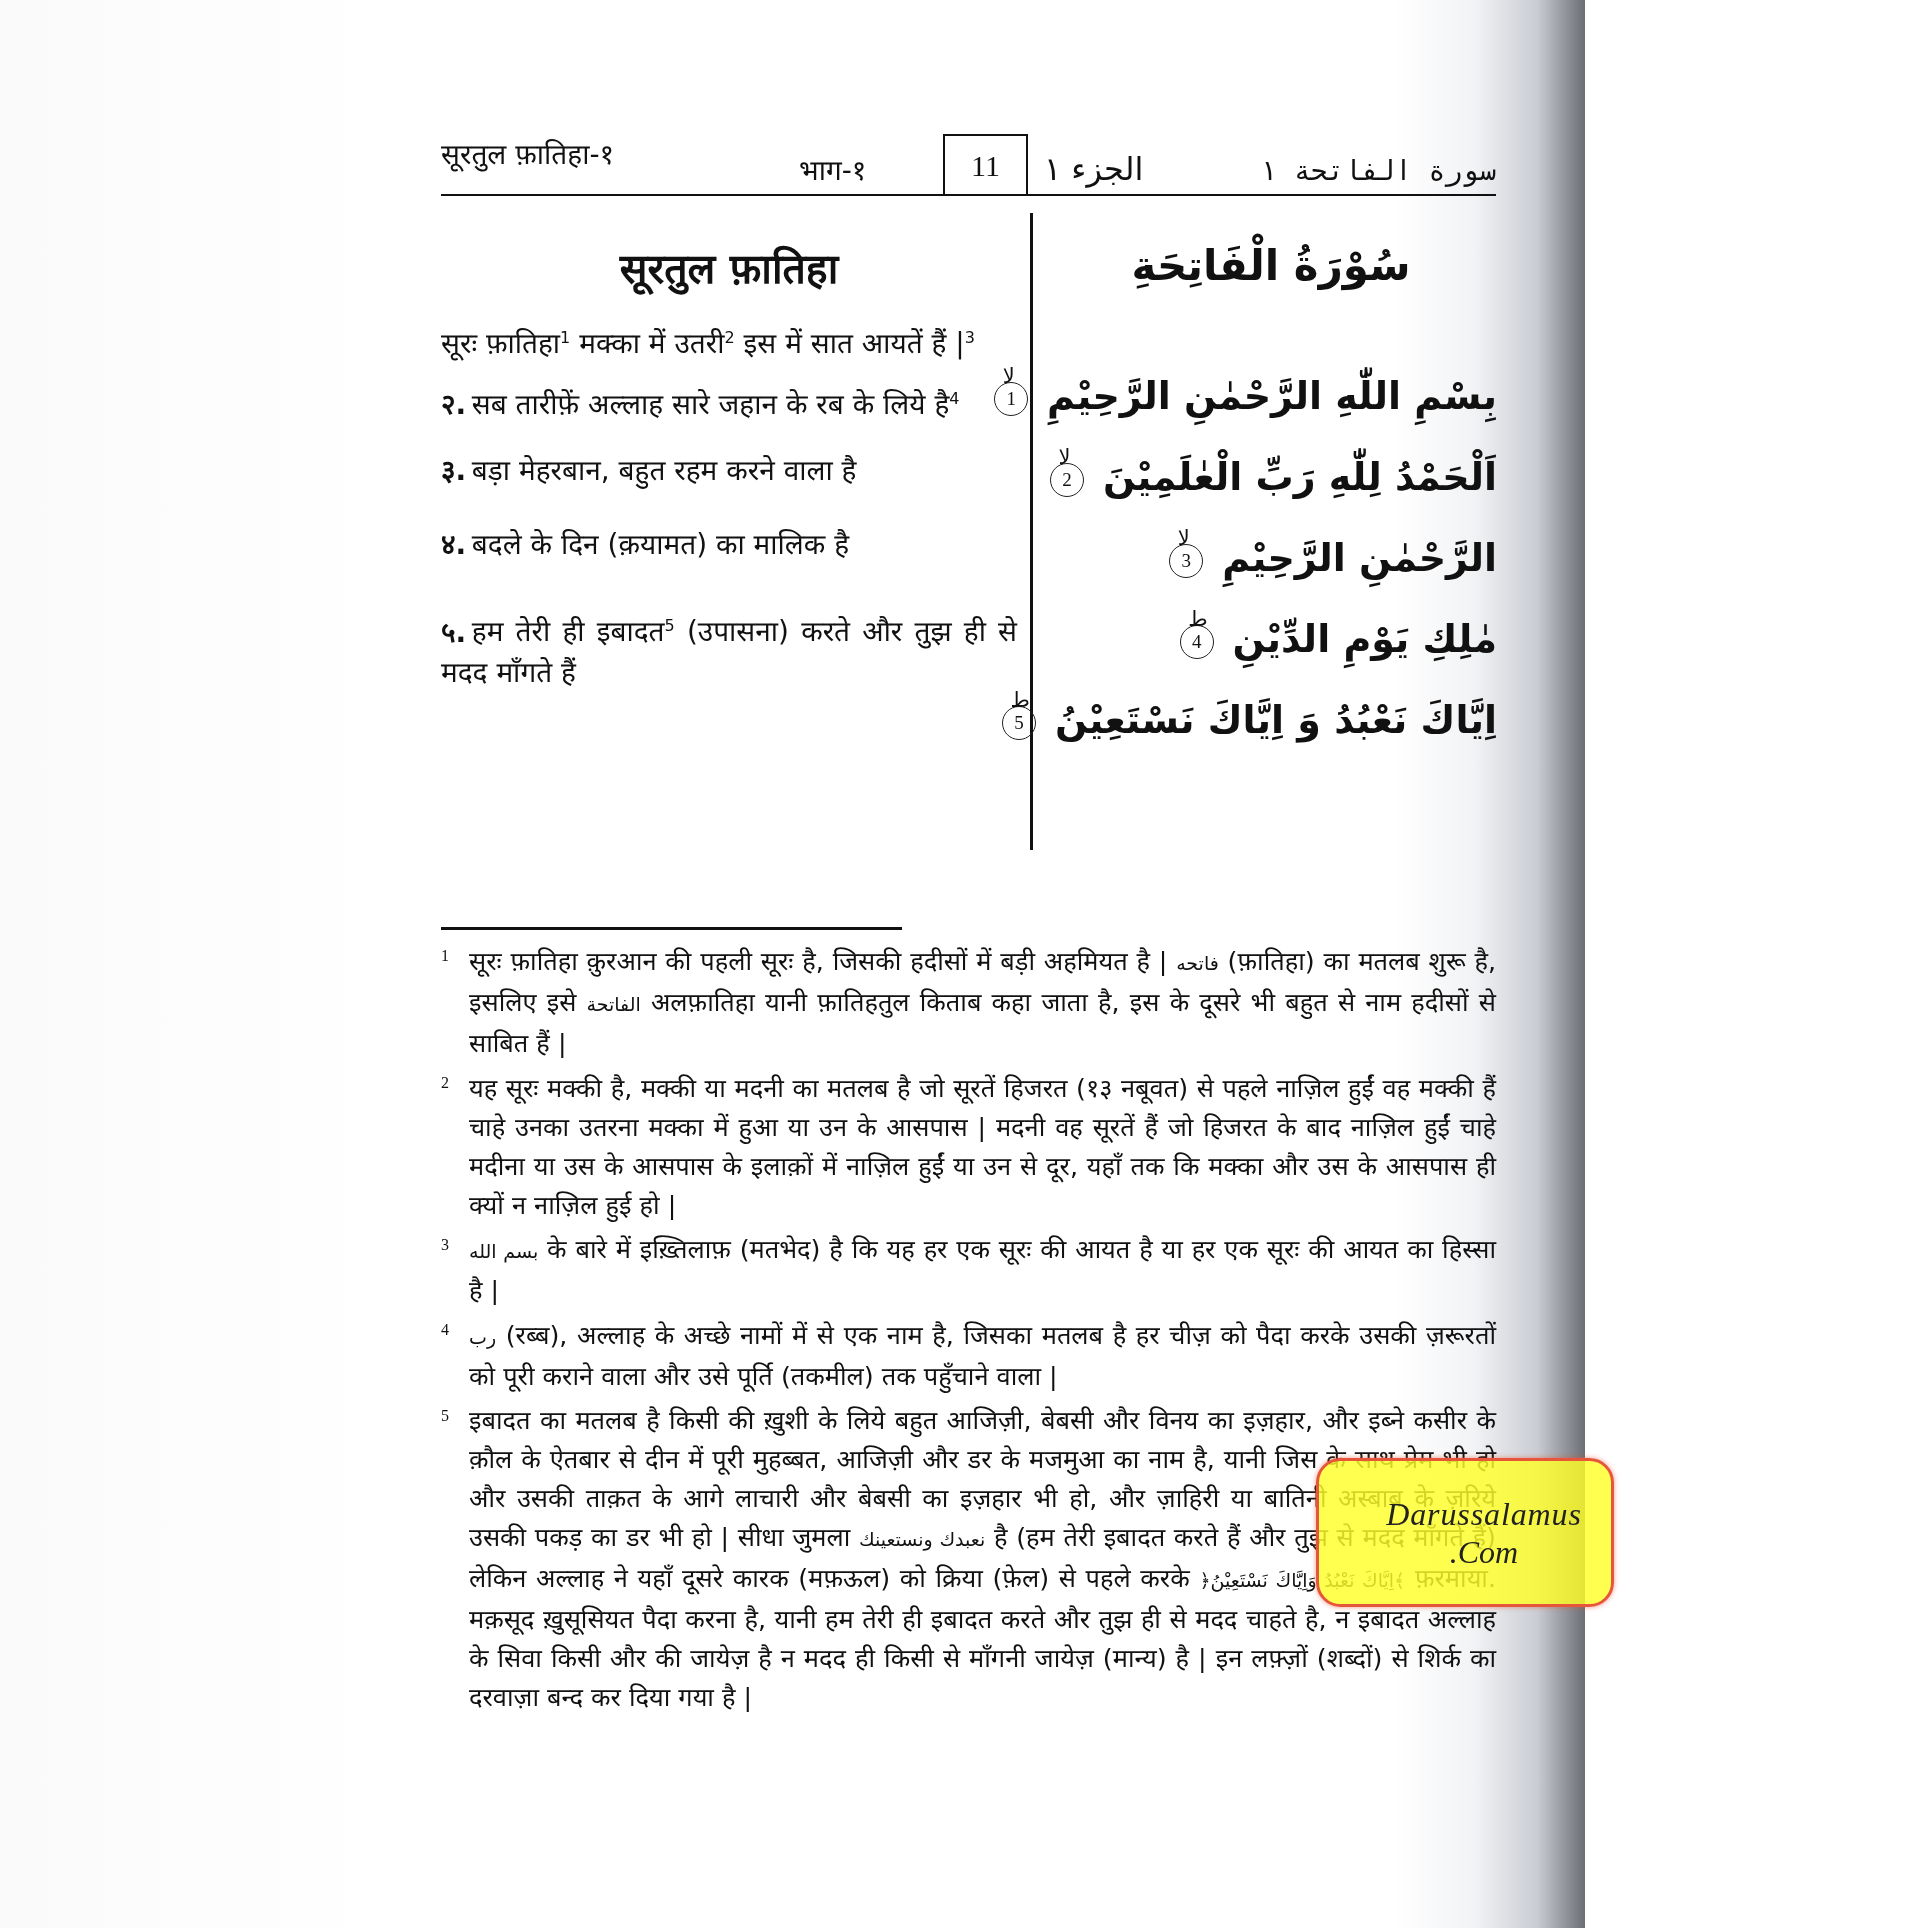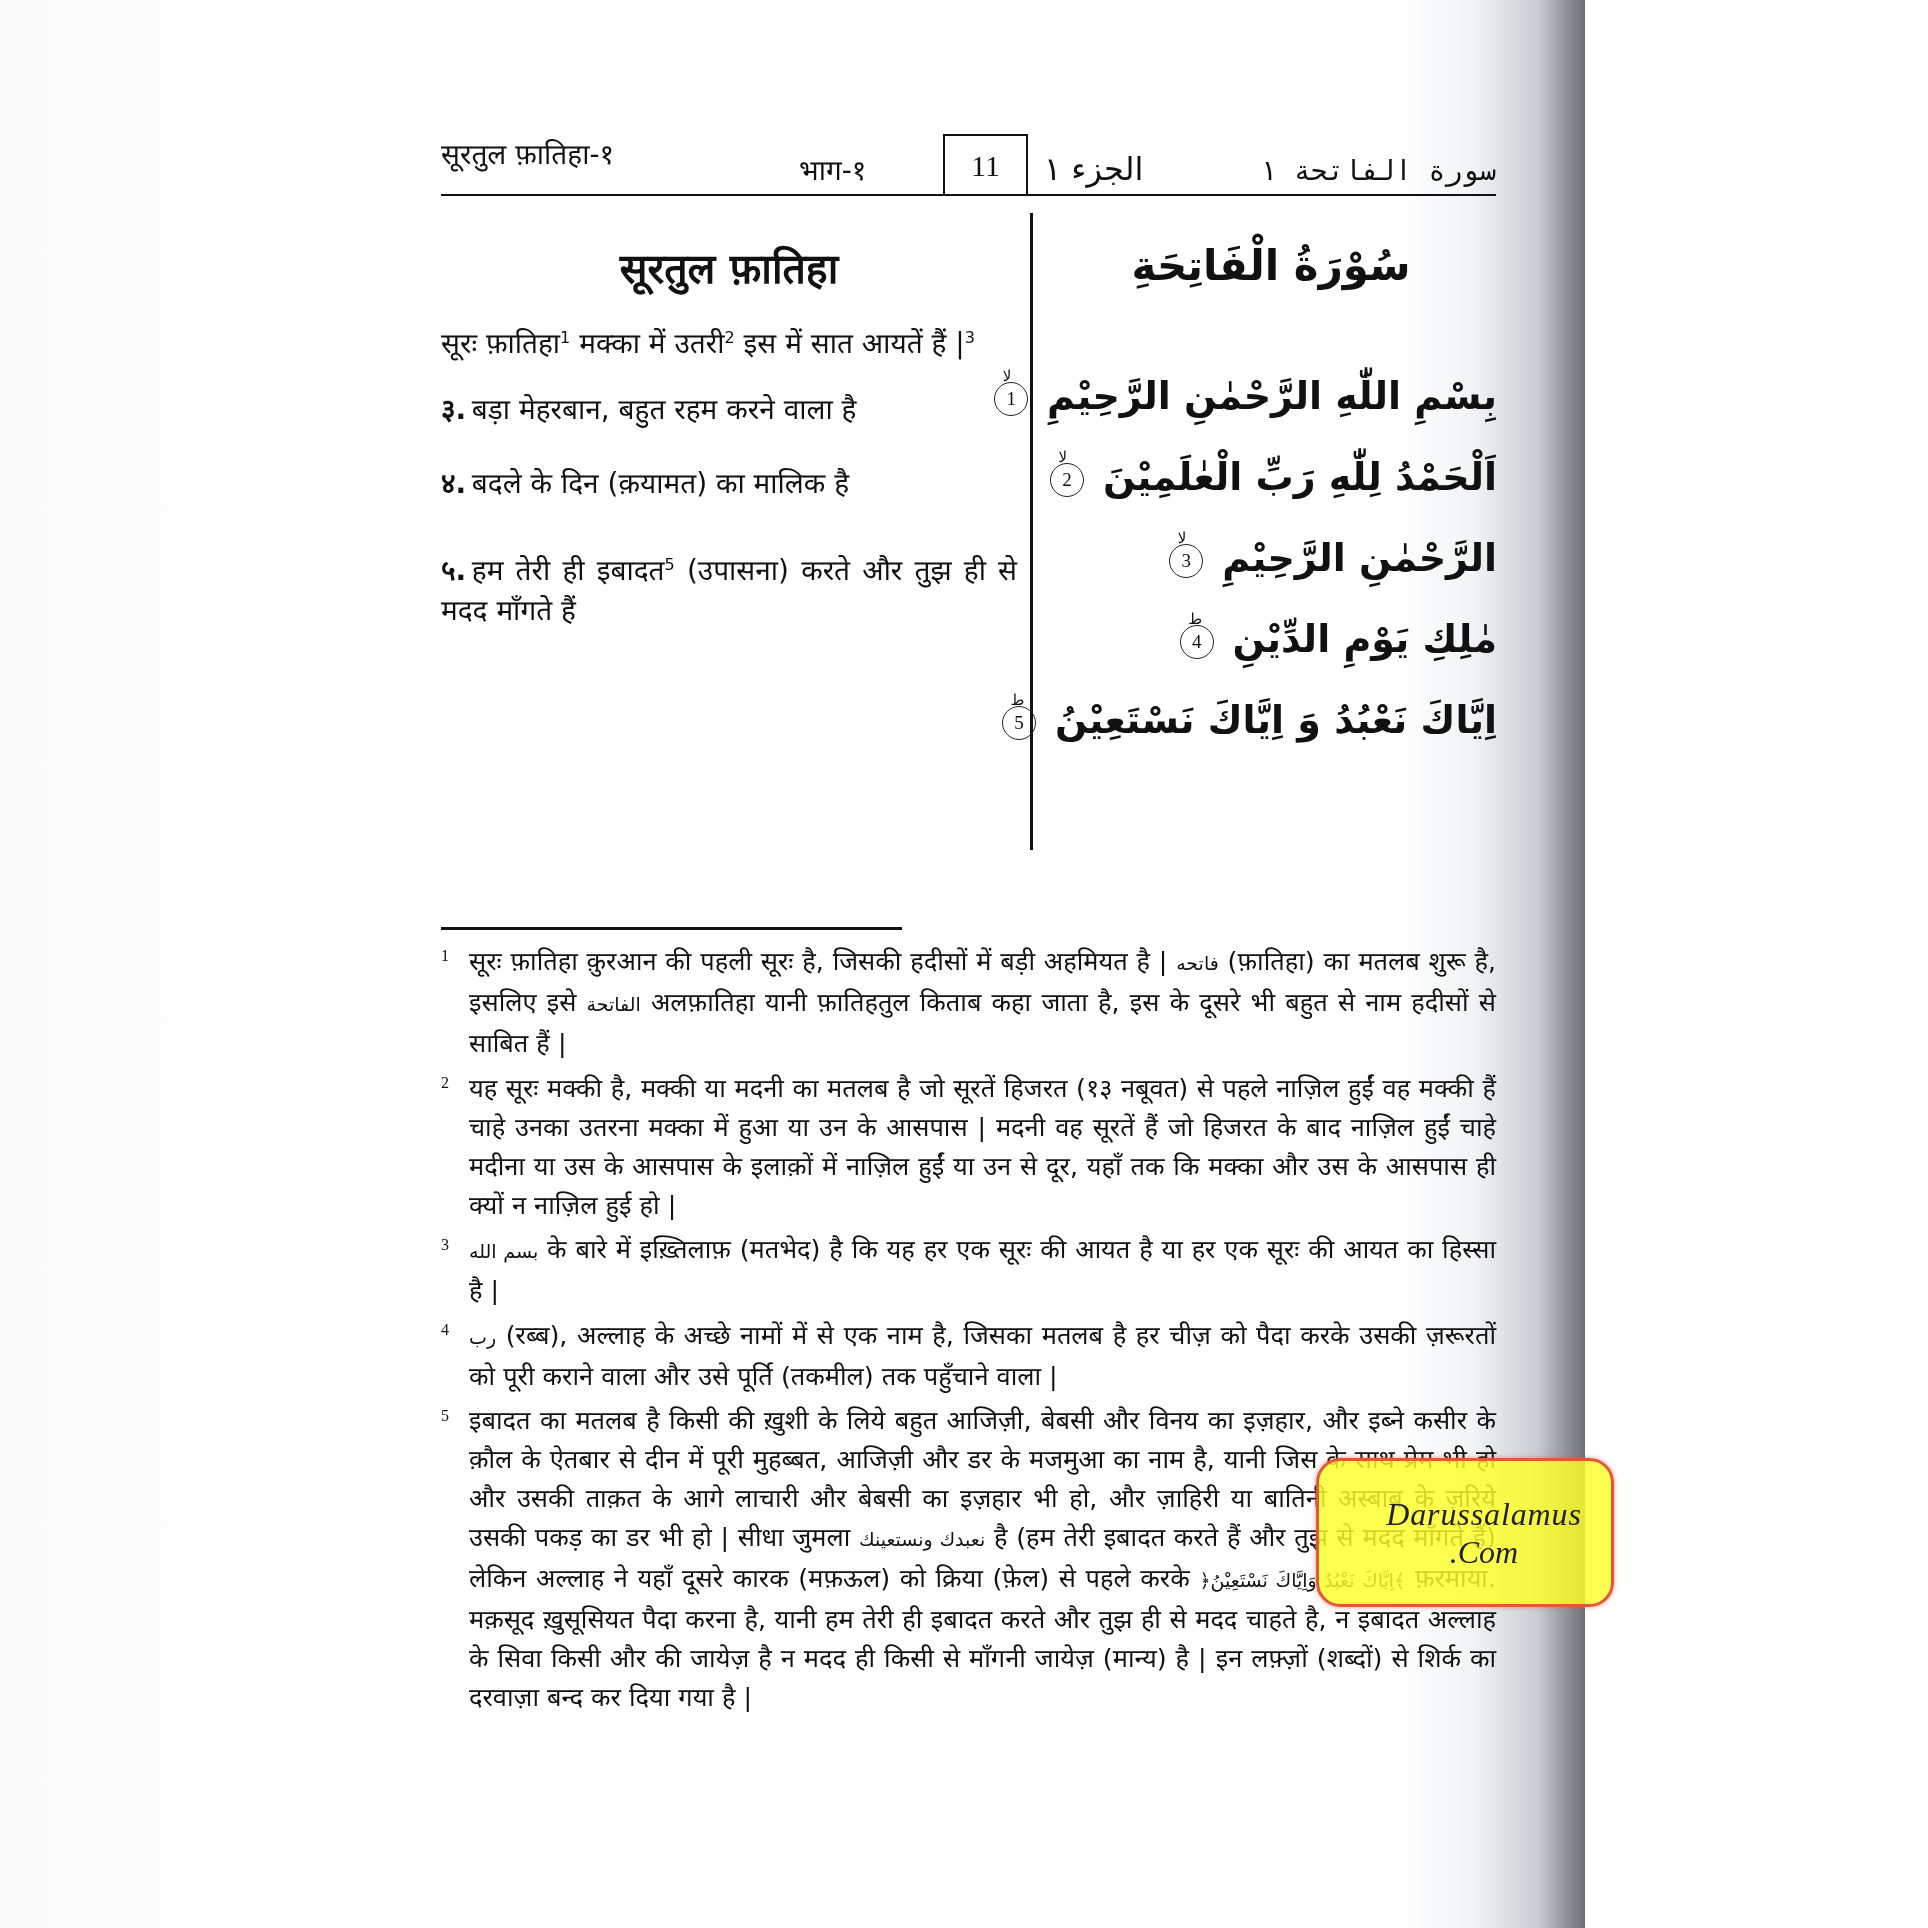--- a/index.html
+++ b/index.html
@@ -37,21 +37,21 @@
   .verse-num { font-weight: bold; margin-right: 5.6px; }
 
   .col-arabic { position: absolute; left: 1045px; top: 226px; width: 452px; }
   .surah-title-ar { text-align: center; font-size: 42px; font-weight: bold; direction: rtl; margin: 15px 0 66px 0; font-family: "DejaVu Sans", sans-serif; }
   .ayah { direction: rtl; text-align: right; font-size: 38px; font-weight: bold; height: 81px; line-height: 81px; white-space: nowrap; font-family: "DejaVu Sans", sans-serif; }
   .ayah-circle {
     display: inline-block; width: 32px; height: 32px; border: 1.9px solid #222; border-radius: 50%;
     font-family: "Liberation Serif", serif; font-size: 19px; line-height: 32px; text-align: center;
     font-weight: normal; vertical-align: middle; margin-right: 5.6px; position: relative;
   }
-  .waqf { position: absolute; top: -22.6px; left: 7.5px; font-size: 15px; }
+  .waqf { position: absolute; top: -22.6px; left: 7.5px; font-size: 21px; }
 
   .fn-rule { position: absolute; left: 441px; top: 927px; width: 461px; height: 2.8px; background: #111; }
   .footnotes { position: absolute; left: 441px; top: 942px; width: 1055px; }
   .fn { position: relative; padding-left: 28px; font-size: 25.4px; line-height: 39px; margin-bottom: 5.6px; text-align: justify; }
   .fn-mark { position: absolute; left: 0; top: -5.6px; font-size: 16px; font-family: "Liberation Serif", serif; }
   .ar-inline { font-size: 19px; font-family: "DejaVu Sans", sans-serif; }
 
   .watermark {
     position: absolute; left: 1316px; top: 1458px; width: 254px; height: 143px;
     background: rgba(255, 255, 40, 0.82);
@@ -75,20 +75,21 @@
     <span class="rh-juz">الجزء ١</span>
     <span class="rh-right">سورة الفاتحة ١</span>
   </div>
 
   <div class="divider"></div>
 
   <div class="col-hindi">
     <div class="surah-title-hi">सूरतुल फ़ातिहा</div>
     <p class="hi-para"><span>सूरः फ़ातिहा</span><sup>1</sup><span> मक्का में उतरी</span><sup>2</sup><span> इस में सात आयतें हैं |</span><sup>3</sup></p>
 
+    <p class="hi-para"><span class="verse-num">२.</span><span>सब तारीफ़ें अल्लाह सारे जहान के रब के लिये है</span><sup>4</sup></p>
     <p class="hi-para" style="margin-top:26px"><span class="verse-num">३.</span><span>बड़ा मेहरबान, बहुत रहम करने वाला है</span></p>
     <p class="hi-para" style="margin-top:34px"><span class="verse-num">४.</span><span>बदले के दिन (क़यामत) का मालिक है</span></p>
     <p class="hi-para" style="margin-top:41px"><span class="verse-num">५.</span><span>हम तेरी ही इबादत</span><sup>5</sup><span> (उपासना) करते और तुझ ही से मदद माँगते हैं</span></p>
   </div>
 
   <div class="col-arabic">
     <div class="surah-title-ar">سُوْرَةُ الْفَاتِحَةِ</div>
     <div class="ayah"><span>بِسْمِ اللّٰهِ الرَّحْمٰنِ الرَّحِيْمِ</span> <span class="ayah-circle"><span>1</span><span class="waqf">لا</span></span></div>
     <div class="ayah"><span>اَلْحَمْدُ لِلّٰهِ رَبِّ الْعٰلَمِيْنَ</span> <span class="ayah-circle"><span>2</span><span class="waqf">لا</span></span></div>
     <div class="ayah"><span>الرَّحْمٰنِ الرَّحِيْمِ</span> <span class="ayah-circle"><span>3</span><span class="waqf">لا</span></span></div>

